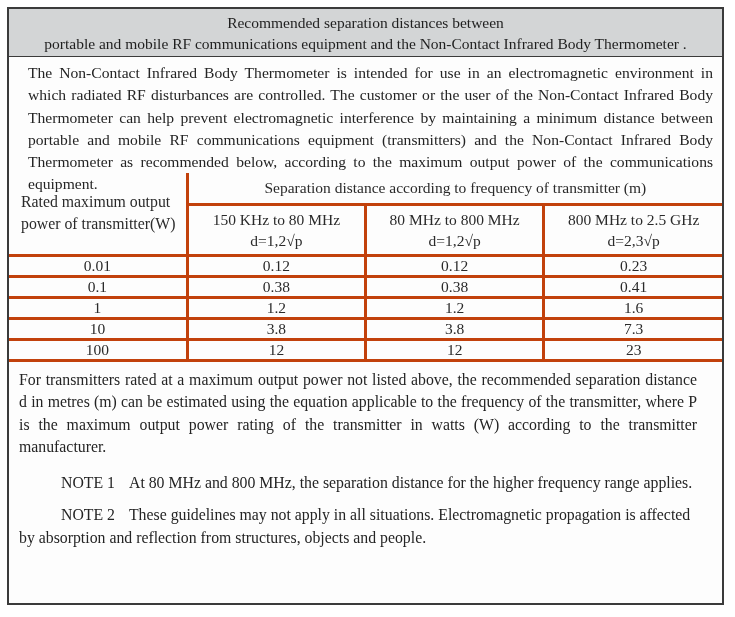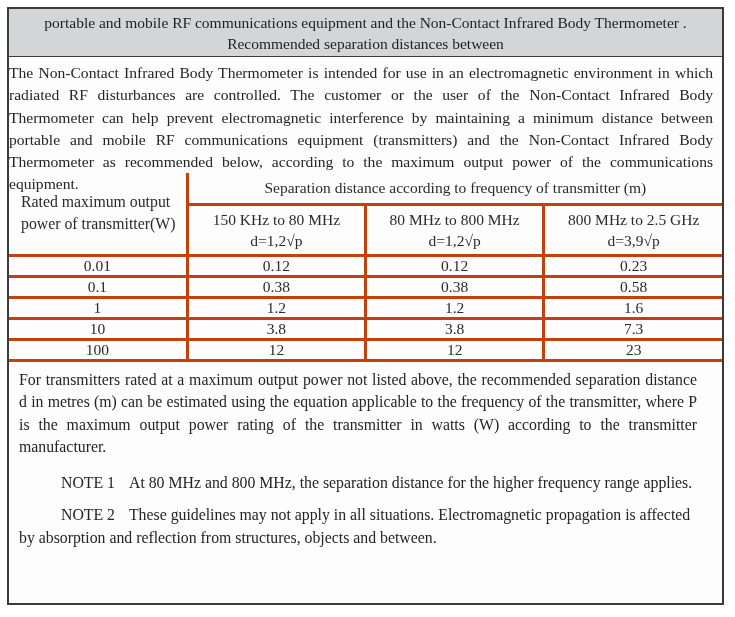--- a/index.html
+++ b/index.html
@@ -27,21 +27,21 @@
     flex-direction: column;
     justify-content: center;
     text-align: center;
     font-size: 15.5px;
     line-height: 21px;
     color: #1f1f1f;
   }
   
   .intro {
     height: 116px;
-    padding: 5px 9px 0 0;
+    padding: 5px 9px 0 19px;
     font-size: 15.6px;
     line-height: 22.3px;
     text-align: justify;
     color: #242424;
   }
   
   table.sep {
     width: 100%;
     border-collapse: collapse;
     table-layout: fixed;
@@ -86,22 +86,22 @@
     padding-right: 14px;
     margin-left: 42px;
   }
 </style>
 </head>
 <body>
 
 <div class="doc">
 
   <div class="title-block">
+    <div>Recommended separation distances between</div>
     <div>portable and mobile RF communications equipment and the Non-Contact Infrared Body Thermometer .</div>
-    <div>Recommended separation distances between</div>
   </div>
 
   <div class="intro">The Non-Contact Infrared Body Thermometer is intended for use in an electromagnetic environment in which radiated RF disturbances are controlled. The customer or the user of the Non-Contact Infrared Body Thermometer can help prevent electromagnetic interference by maintaining a minimum distance between portable and mobile RF communications equipment (transmitters) and the Non-Contact Infrared Body Thermometer as recommended below, according to the maximum output power of the communications equipment.</div>
 
   <table class="sep">
     <colgroup>
       <col style="width:25%">
         <col style="width:25%">
         <col style="width:25%">
         <col style="width:25%">
@@ -115,34 +115,34 @@
         <td>
           <div>150 KHz to 80 MHz</div>
           <div>d=1,2√p</div>
         </td>
         <td>
           <div>80 MHz to 800 MHz</div>
           <div>d=1,2√p</div>
         </td>
         <td>
           <div>800 MHz to 2.5 GHz</div>
-          <div>d=3,9√p</div>
+          <div>d=2,3√p</div>
         </td>
       </tr>
       <tr class="data heavy">
         <td>0.01</td>
         <td>0.12</td>
         <td>0.12</td>
         <td>0.23</td>
       </tr>
       <tr class="data">
         <td>0.1</td>
         <td>0.38</td>
         <td>0.38</td>
-        <td>0.58</td>
+        <td>0.41</td>
       </tr>
       <tr class="data">
         <td>1</td>
         <td>1.2</td>
         <td>1.2</td>
         <td>1.6</td>
       </tr>
       <tr class="data">
         <td>10</td>
         <td>3.8</td>
@@ -157,17 +157,17 @@
       </tr>
     </tbody>
   </table>
 
   <div class="footer">
     <p class="ft">For transmitters rated at a maximum output power not listed above, the recommended separation distance d in metres (m) can be estimated using the equation applicable to the frequency of the transmitter, where P is the maximum output power rating of the transmitter in watts (W) according to the transmitter manufacturer.</p>
     <p class="note">
       <span class="note-label">NOTE 1</span><span>At 80 MHz and 800 MHz, the separation distance for the higher frequency range applies.</span>
     </p>
     <p class="note">
-      <span class="note-label">NOTE 2</span><span>These guidelines may not apply in all situations. Electromagnetic propagation is affected by absorption and reflection from structures, objects and between.</span>
+      <span class="note-label">NOTE 2</span><span>These guidelines may not apply in all situations. Electromagnetic propagation is affected by absorption and reflection from structures, objects and people.</span>
     </p>
   </div>
 
 </div>
 
 </body></html>

